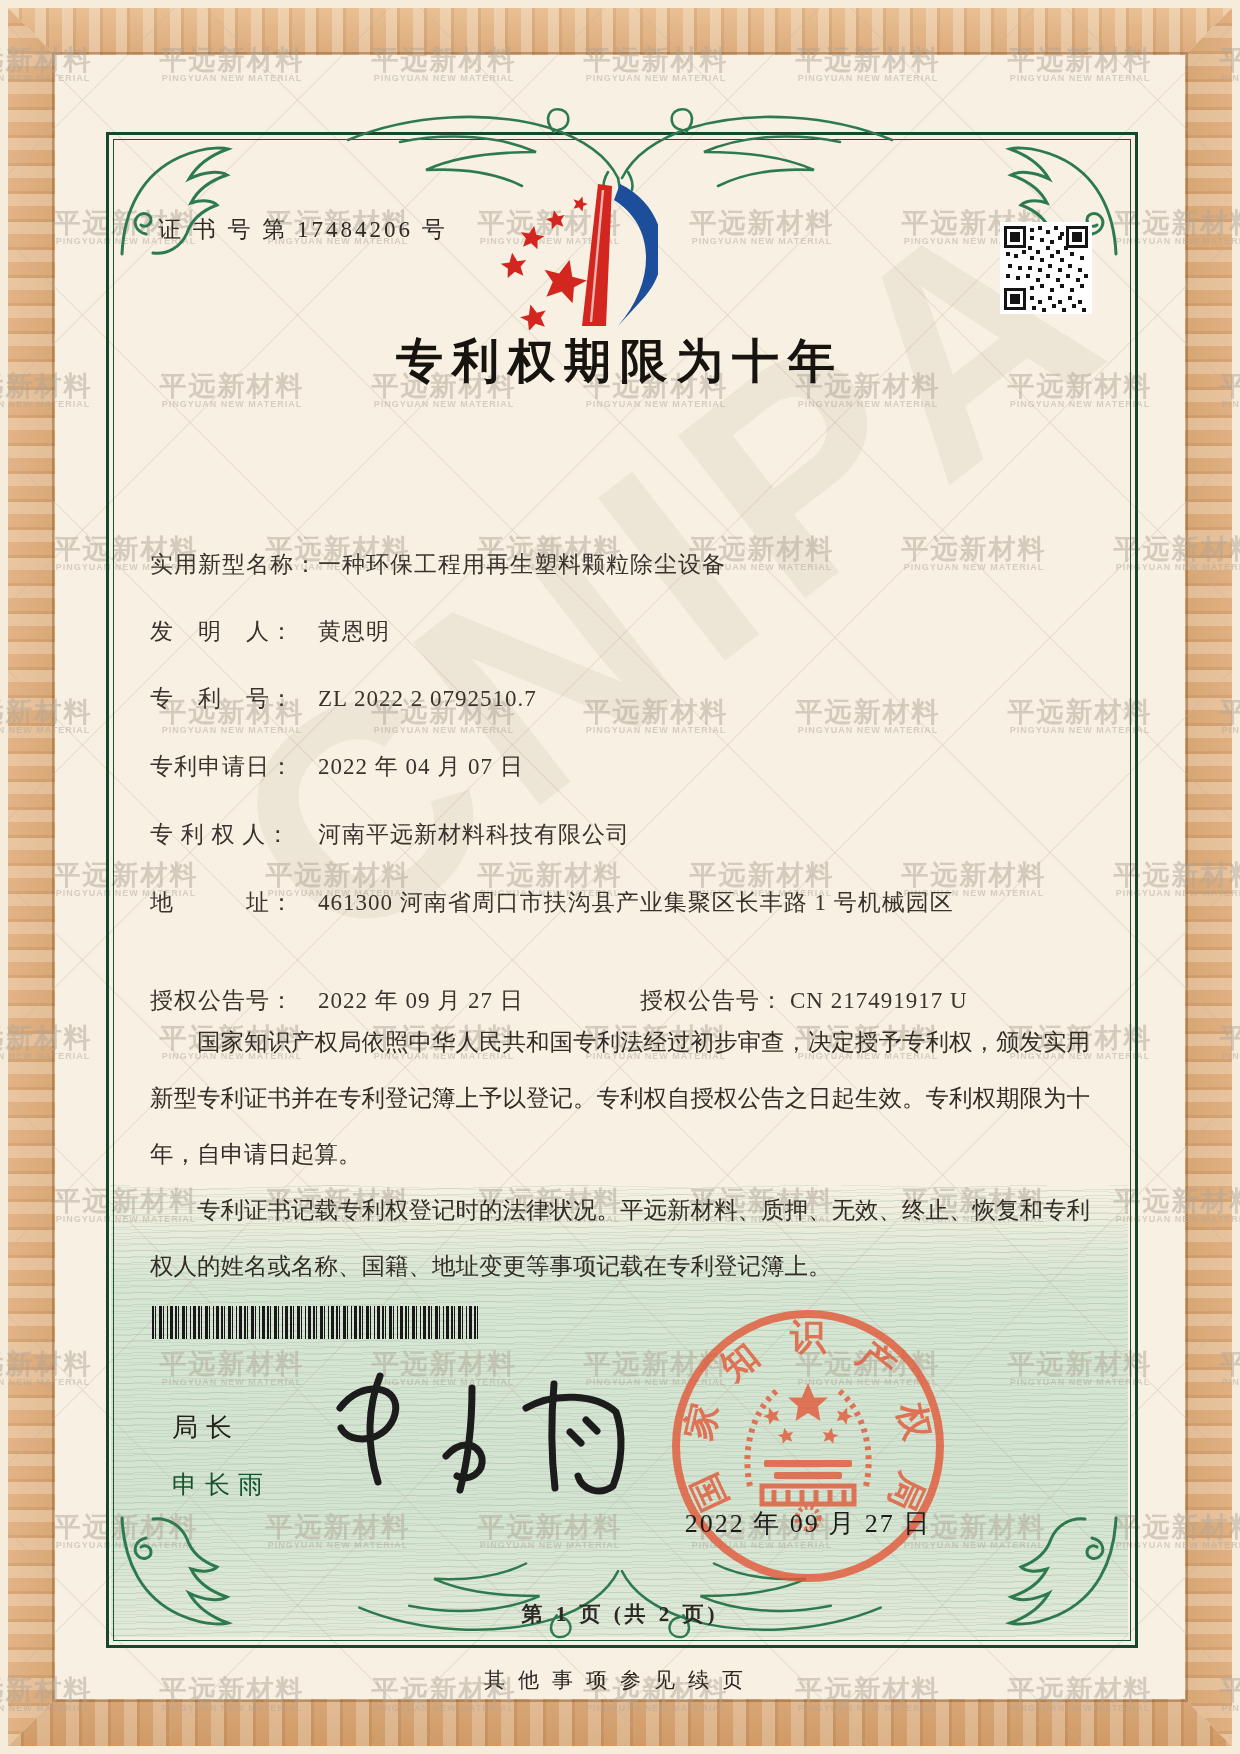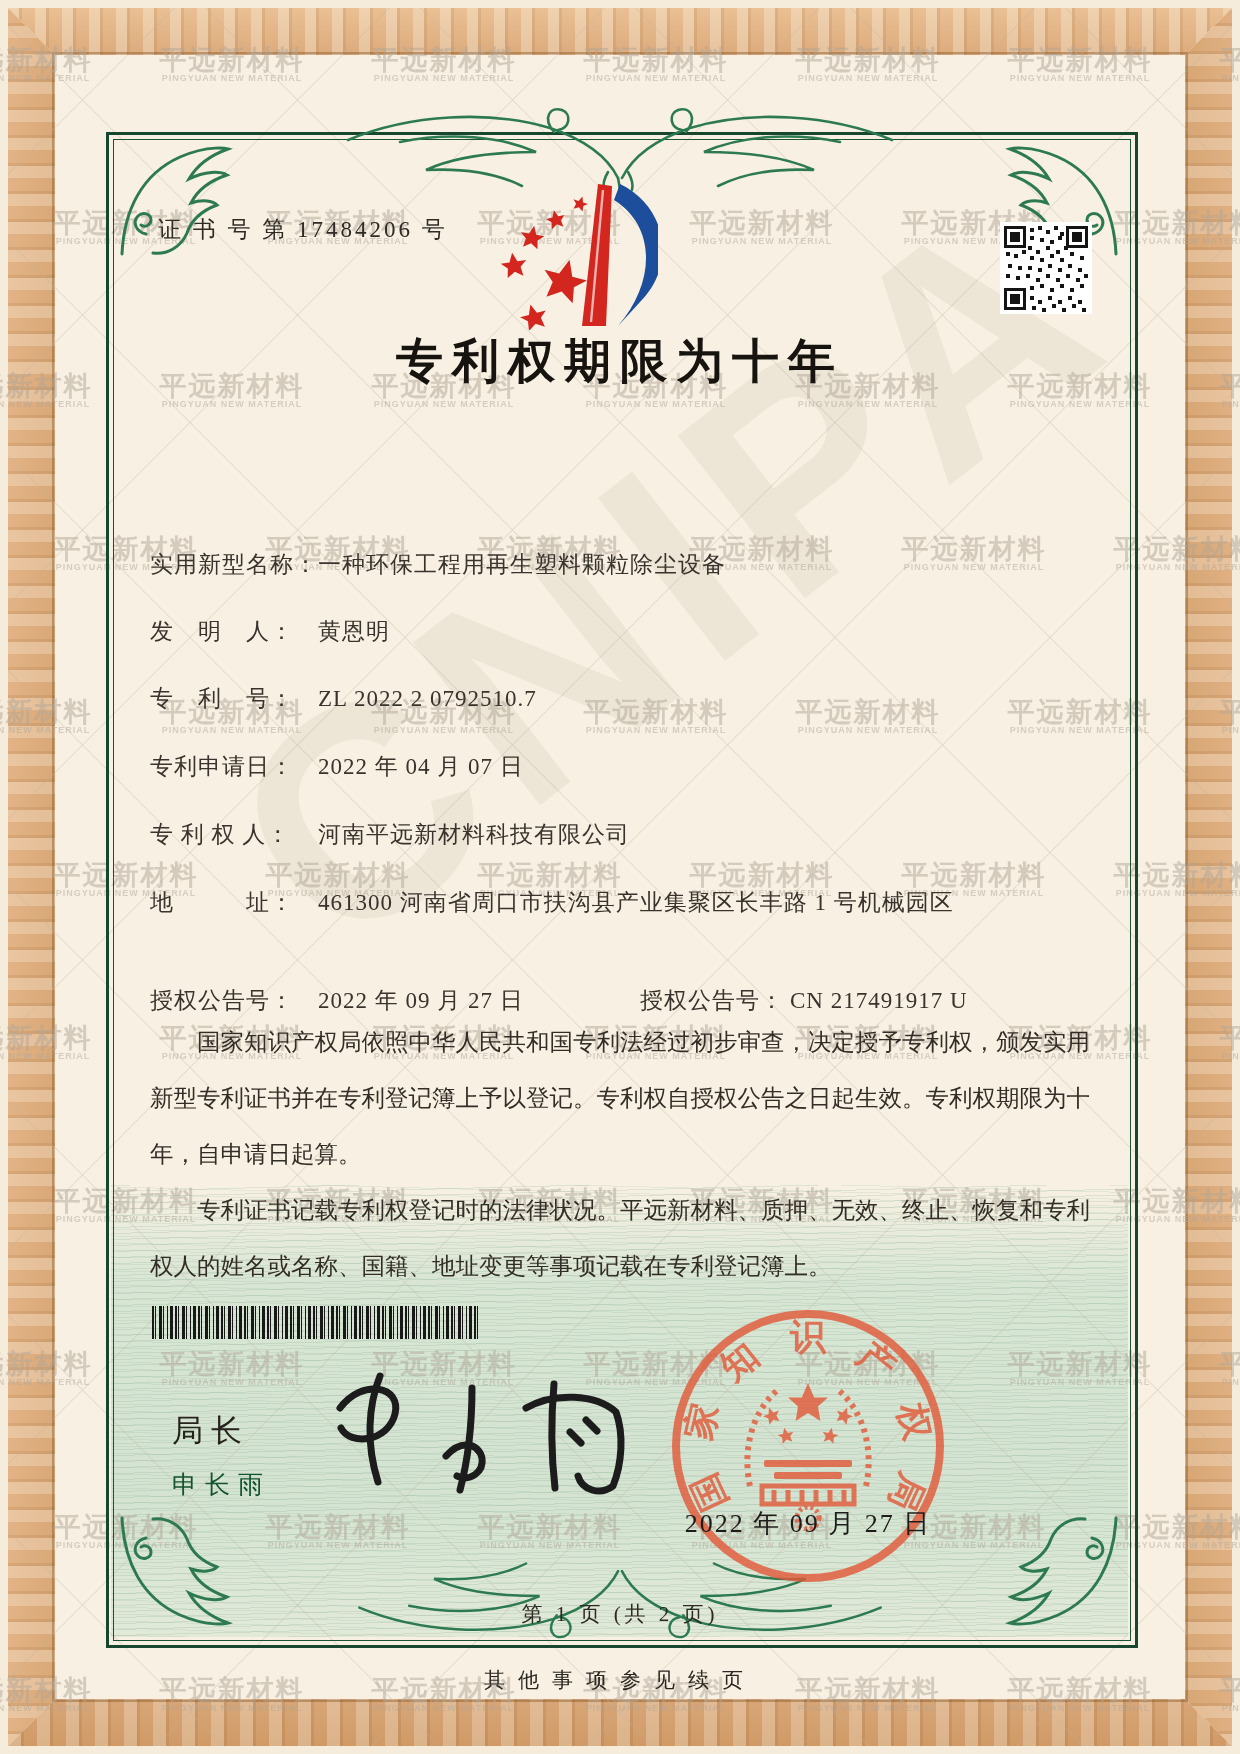--- a/index.html
+++ b/index.html
@@ -60,28 +60,28 @@
      font-size:47px;font-weight:bold;letter-spacing:9px;color:#17130e;}
   .field{position:absolute;left:150px;font-size:23px;color:#38332c;letter-spacing:1px;line-height:34px;}
   .flabel{display:inline-block;min-width:168px;vertical-align:top;}
   .fvalue{vertical-align:top;}
   .fvalue.wrap{display:inline-block;width:760px;}
   .legal{position:absolute;left:150px;top:1014px;width:940px;font-size:23.5px;color:#322d26;
      line-height:56px;text-align:justify;z-index:5;}
   .legal p{margin:0;text-indent:2em;}
   .barcode{position:absolute;left:152px;top:1306px;width:326px;height:33px;z-index:5;
      background:repeating-linear-gradient(90deg,#181818 0 2px,transparent 2px 3px,#181818 3px 4px,transparent 4px 7px,#181818 7px 10px,transparent 10px 11px,#181818 11px 12px,transparent 12px 15px,#181818 15px 16px,transparent 16px 18px,#181818 18px 21px,transparent 21px 23px);}
-  .sig-title{position:absolute;left:172px;top:1410px;font-size:31px;letter-spacing:8px;color:#26221c;z-index:5;}
+  .sig-title{position:absolute;left:172px;top:1410px;font-size:26px;letter-spacing:8px;color:#26221c;z-index:5;}
   .sig-name {position:absolute;left:172px;top:1468px;font-size:25px;letter-spacing:8px;color:#14532d;z-index:5;}
   .sig-script{position:absolute;left:322px;top:1362px;z-index:5;}
   .seal{position:absolute;left:658px;top:1296px;width:300px;height:300px;z-index:4;opacity:.92;}
   .seal-date{position:absolute;left:640px;top:1506px;width:336px;text-align:center;
      font-size:26px;letter-spacing:2px;color:#1d1c1a;z-index:5;}
   .pagenum{position:absolute;left:110px;top:1600px;width:1020px;text-align:center;
-     font-size:21px;letter-spacing:4px;color:#2c2archive823;color:#2c2823;z-index:5;}
+     font-size:21px;letter-spacing:4px;color:#2c2archive823;color:#2c2823;z-index:5;font-weight:bold;}
   .contnote{position:absolute;left:0;top:1666px;width:1240px;text-align:center;
      font-size:21px;letter-spacing:13px;color:#2a2620;z-index:5;}
   .logo{position:absolute;left:468px;top:178px;z-index:5;}
   .qr{position:absolute;left:1000px;top:222px;z-index:5;}
 </style>
 </head>
 <body>
 
 <div class="canvas">
 

